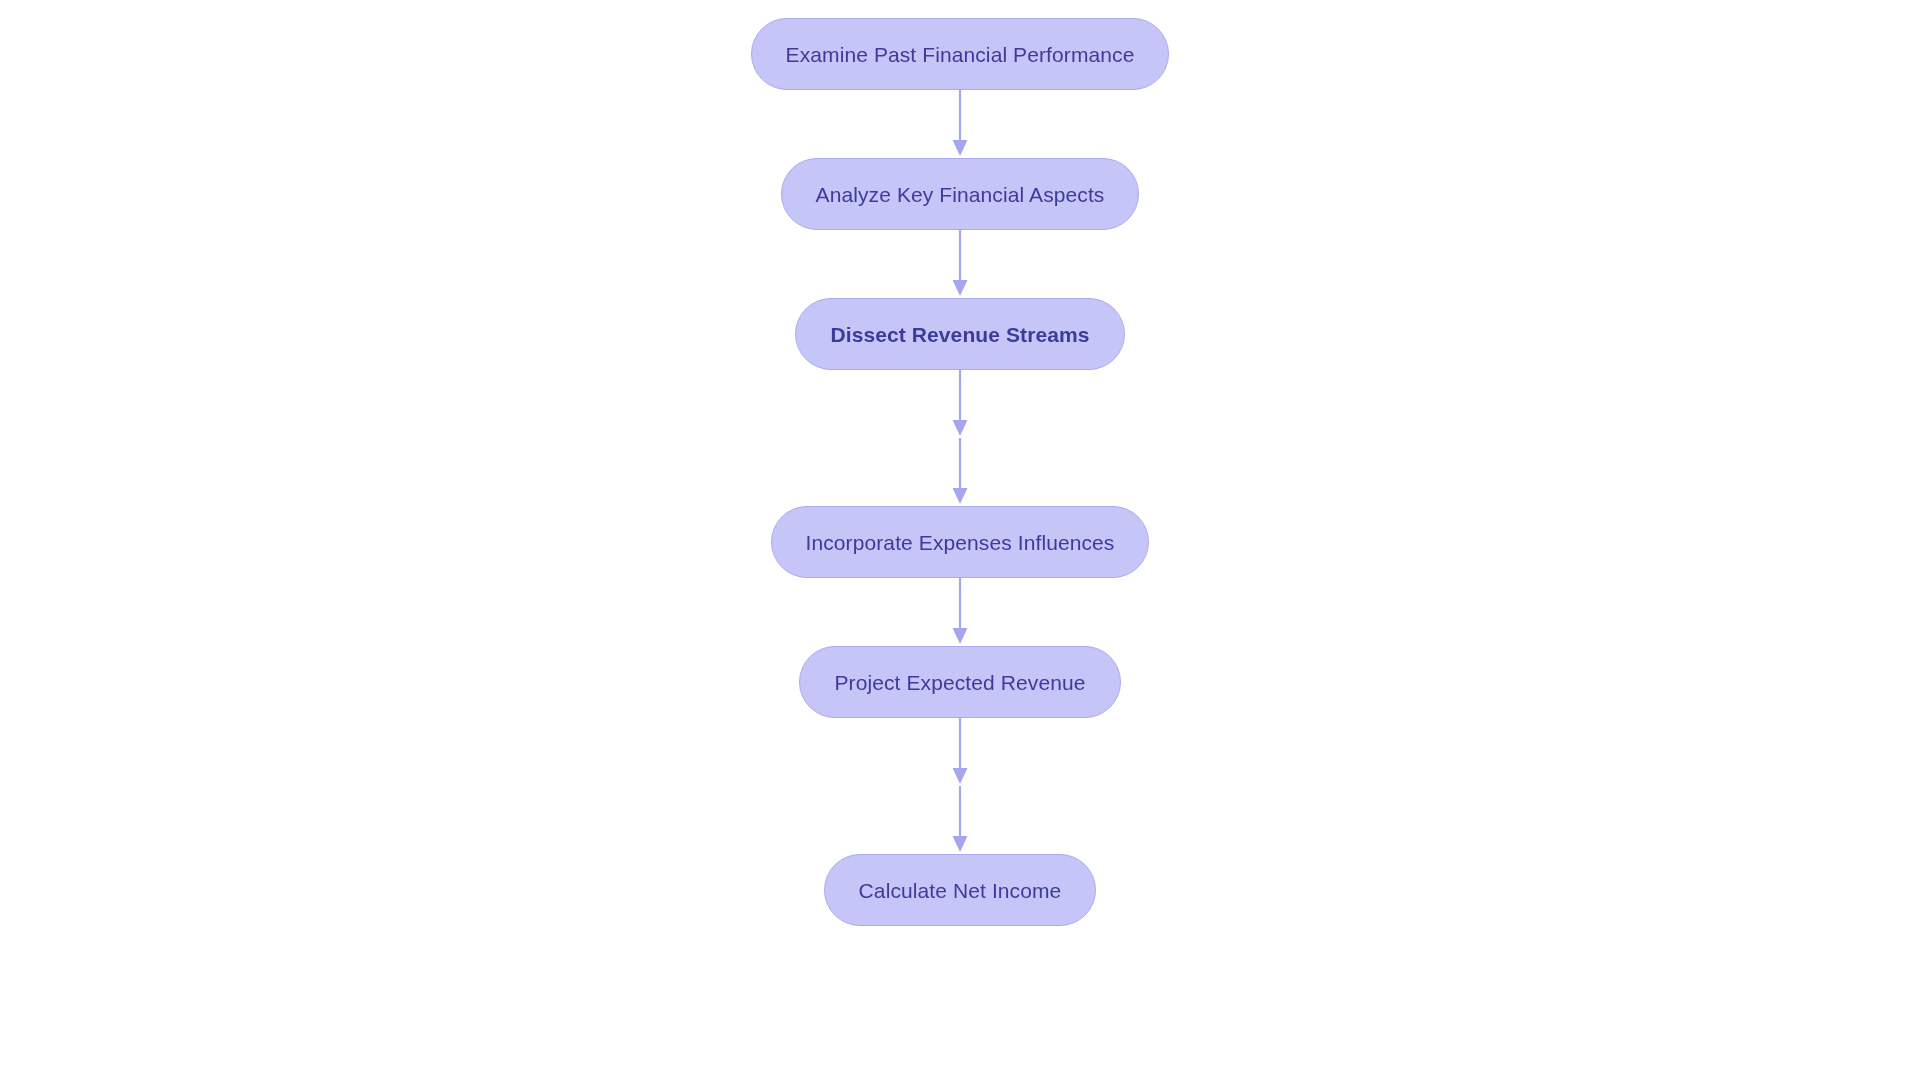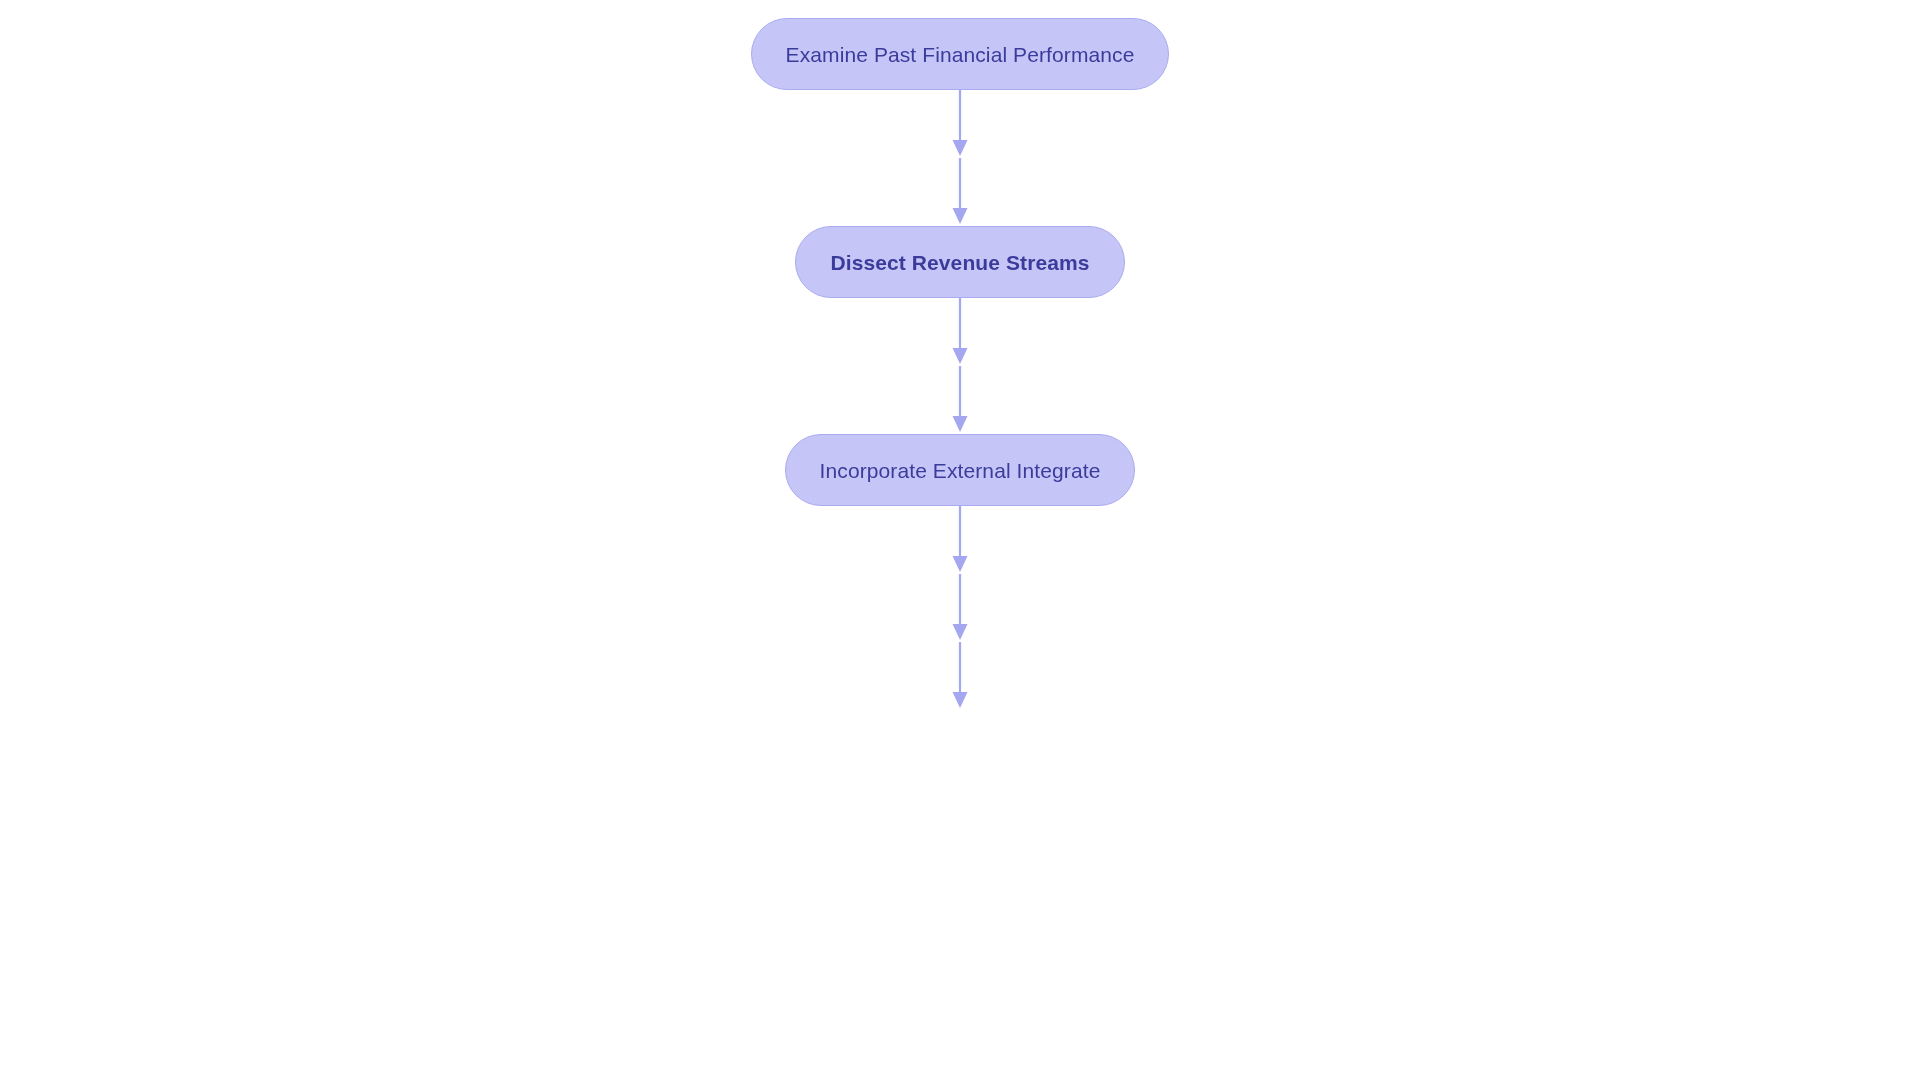--- a/index.html
+++ b/index.html
@@ -94,20 +94,25 @@
       <div class="node" style="background: rgb(197, 198, 247); border-color: rgb(169, 171, 238);">
         <span class="node-label" style="color: rgb(59, 59, 156);">Examine Past Financial Performance</span>
       </div>
     </div>
 
     <svg class="connector" viewBox="0 0 26 68">
       <line class="conn-line" x1="13" y1="0" x2="13" y2="52" style="stroke: rgb(164, 167, 239);"></line>
       <polygon class="conn-head" points="13,66 5.5,50 20.5,50" style="fill: rgb(164, 167, 239);"></polygon>
     </svg>
 
+    <div class="flow-step">
+      <div class="node" style="background: rgb(197, 198, 247); border-color: rgb(169, 171, 238);">
+        <span class="node-label" style="color: rgb(59, 59, 156);">Analyze Key Financial Aspects</span>
+      </div>
+    </div>
 
     <svg class="connector" viewBox="0 0 26 68">
       <line class="conn-line" x1="13" y1="0" x2="13" y2="52" style="stroke: rgb(164, 167, 239);"></line>
       <polygon class="conn-head" points="13,66 5.5,50 20.5,50" style="fill: rgb(164, 167, 239);"></polygon>
     </svg>
 
     <div class="flow-step">
       <div class="node" style="background: rgb(197, 198, 247); border-color: rgb(169, 171, 238);">
         <span class="node-label" style="color: rgb(59, 59, 156); font-weight: bold;">Dissect Revenue Streams</span>
       </div>
@@ -119,36 +124,46 @@
     </svg>
 
 
     <svg class="connector" viewBox="0 0 26 68">
       <line class="conn-line" x1="13" y1="0" x2="13" y2="52" style="stroke: rgb(164, 167, 239);"></line>
       <polygon class="conn-head" points="13,66 5.5,50 20.5,50" style="fill: rgb(164, 167, 239);"></polygon>
     </svg>
 
     <div class="flow-step">
       <div class="node" style="background: rgb(197, 198, 247); border-color: rgb(169, 171, 238);">
-        <span class="node-label" style="color: rgb(59, 59, 156);">Incorporate External Integrate</span>
+        <span class="node-label" style="color: rgb(59, 59, 156);">Incorporate Expenses Influences</span>
+      </div>
+    </div>
+
+    <svg class="connector" viewBox="0 0 26 68">
+      <line class="conn-line" x1="13" y1="0" x2="13" y2="52" style="stroke: rgb(164, 167, 239);"></line>
+      <polygon class="conn-head" points="13,66 5.5,50 20.5,50" style="fill: rgb(164, 167, 239);"></polygon>
+    </svg>
+
+    <div class="flow-step">
+      <div class="node" style="background: rgb(197, 198, 247); border-color: rgb(169, 171, 238);">
+        <span class="node-label" style="color: rgb(59, 59, 156);">Project Expected Revenue</span>
       </div>
     </div>
 
     <svg class="connector" viewBox="0 0 26 68">
       <line class="conn-line" x1="13" y1="0" x2="13" y2="52" style="stroke: rgb(164, 167, 239);"></line>
       <polygon class="conn-head" points="13,66 5.5,50 20.5,50" style="fill: rgb(164, 167, 239);"></polygon>
     </svg>
 
 
     <svg class="connector" viewBox="0 0 26 68">
       <line class="conn-line" x1="13" y1="0" x2="13" y2="52" style="stroke: rgb(164, 167, 239);"></line>
       <polygon class="conn-head" points="13,66 5.5,50 20.5,50" style="fill: rgb(164, 167, 239);"></polygon>
     </svg>
 
-
-    <svg class="connector" viewBox="0 0 26 68">
-      <line class="conn-line" x1="13" y1="0" x2="13" y2="52" style="stroke: rgb(164, 167, 239);"></line>
-      <polygon class="conn-head" points="13,66 5.5,50 20.5,50" style="fill: rgb(164, 167, 239);"></polygon>
-    </svg>
-
+    <div class="flow-step">
+      <div class="node" style="background: rgb(197, 198, 247); border-color: rgb(169, 171, 238);">
+        <span class="node-label" style="color: rgb(59, 59, 156);">Calculate Net Income</span>
+      </div>
+    </div>
 
   </div>
 </div>
 
 </body></html>

